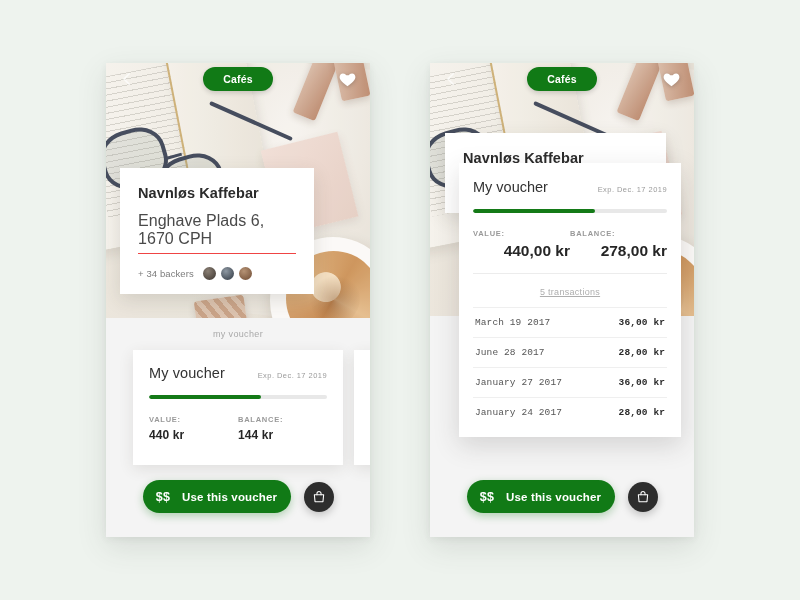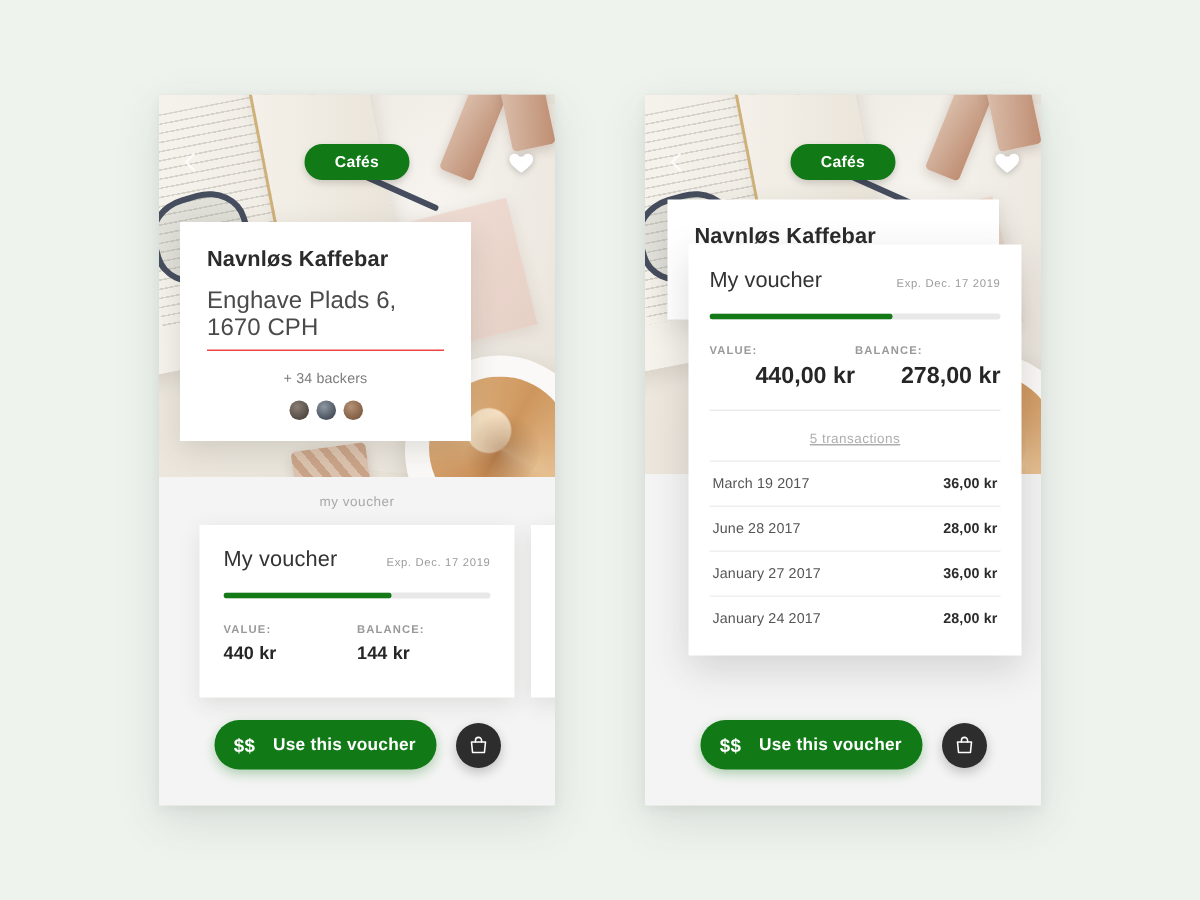--- a/index.html
+++ b/index.html
@@ -125,21 +125,21 @@
   }
   .photo .s1 { right:16%; top:-4%; width:9%; height:26%; transform: rotate(22deg); }
   .photo .s2 { right:2%;  top:-8%; width:11%; height:22%; transform: rotate(-12deg); }
   .photo .s3 { left:34%; bottom:-6%; width:19%; height:14%; transform: rotate(-8deg);
                background: repeating-linear-gradient(58deg,#d9bda6 0 5px,#c59a7c 5px 10px); }
 
   .hero .shade { position:absolute; inset:0; background: rgba(255,255,255,0.10); }
 
   
   .hero-top {
-    position: absolute; top: 33px; left: 0; right: 0;
+    position: absolute; top: 4px; left: 0; right: 0;
     display: flex; align-items: center; justify-content: center;
     padding: 0 14px; z-index: 6;
   }
   .back-arrow {
     position: absolute; left: 12px; top: 50%; transform: translateY(-50%);
     width: 18px; height: 18px; opacity: .75; cursor: pointer;
   }
   .pill {
     background: #117a16;
     color: #fff;
@@ -175,21 +175,21 @@
   .venue-name {
     font-size: 14.5px; font-weight: bold; color: #2b2b2b;
     letter-spacing: .1px; margin-bottom: 11px;
   }
   .venue-addr {
     font-size: 16px; color: #4a4a4a; letter-spacing: .05px;
     padding-bottom: 5px; border-bottom: 1px solid #ef4444;
     display: inline-block;
   }
   .backers-row {
-    display: flex; align-items: center; gap: 9px; margin-top: 13px; flex-direction: column;
+    display: flex; align-items: center; gap: 9px; margin-top: 13px;
   }
   .backers-label { font-size: 9.5px; color: #7c7c7c; letter-spacing:.1px; }
   .avatars { display: flex; gap: 5px; }
   .avatar { width: 13px; height: 13px; border-radius: 50%; }
   .avatar.a1 { background: radial-gradient(circle at 38% 32%, #8a7f74, #3b342e); }
   .avatar.a2 { background: radial-gradient(circle at 38% 32%, #8e98a2, #2e3640); }
   .avatar.a3 { background: radial-gradient(circle at 38% 32%, #b59274, #6d4a32); }
 
   
   .body-left {
@@ -265,20 +265,21 @@
   .ov-stat .val { font-size: 15.5px; font-weight: bold; color: #262626; text-align: right; }
   .tx-count {
     text-align:center; font-size: 9px; color:#aeaeae;
     letter-spacing:.3px; padding: 13px 0 10px; text-decoration: underline;
   }
   .tx-list { }
   .tx-row {
     display:flex; align-items:center; justify-content:space-between;
     padding: 9px 2px; border-top: 1px solid #efefef;
     cursor: pointer;
+    font-family: Liberation Mono, monospace;
   }
   .tx-date { font-size: 9.5px; color: #555; letter-spacing:.1px; }
   .tx-amt { font-size: 9.5px; color: #2b2b2b; font-weight: bold; letter-spacing:.1px; }
 
   .body-right {
     position: absolute; left:0; right:0; top: 253px; bottom: 0;
     background: #f4f4f4;
   }
 </style>
 </head>

